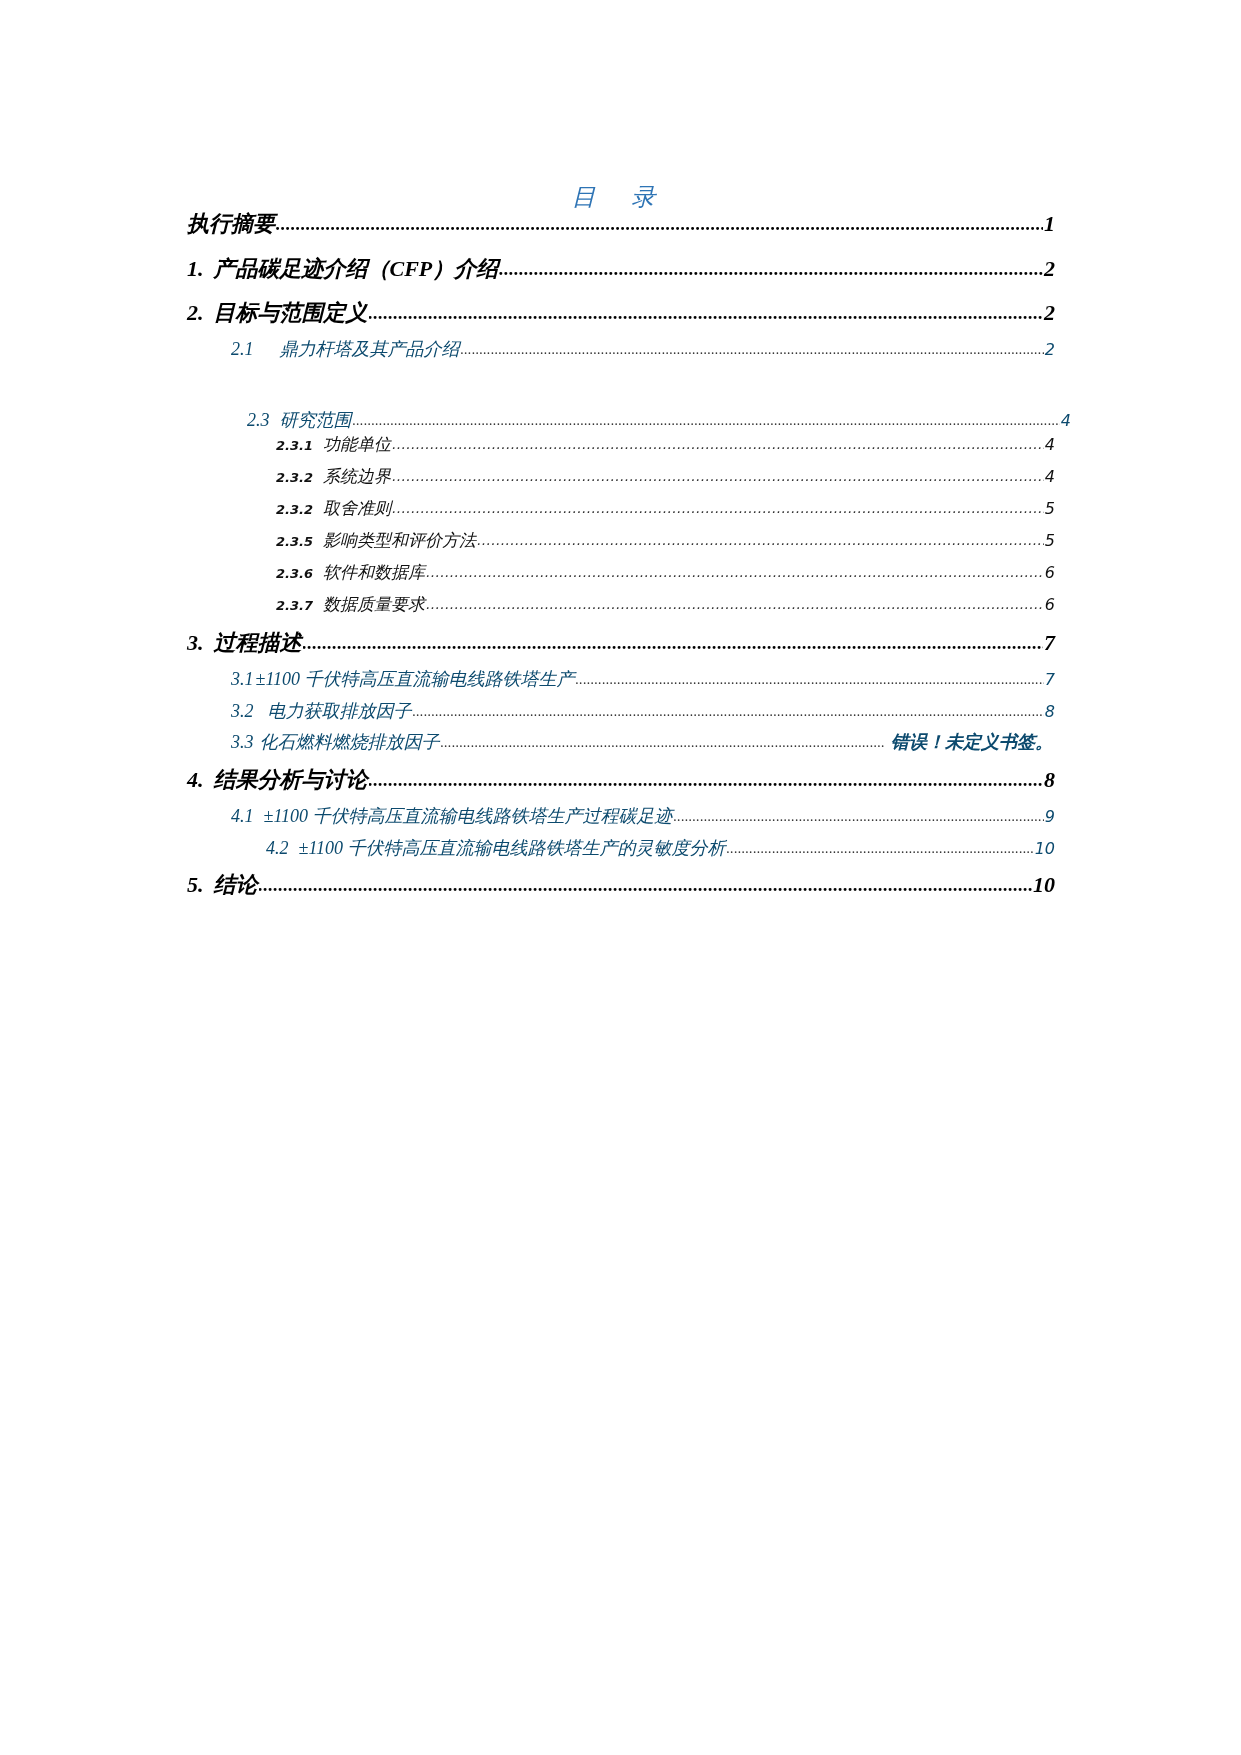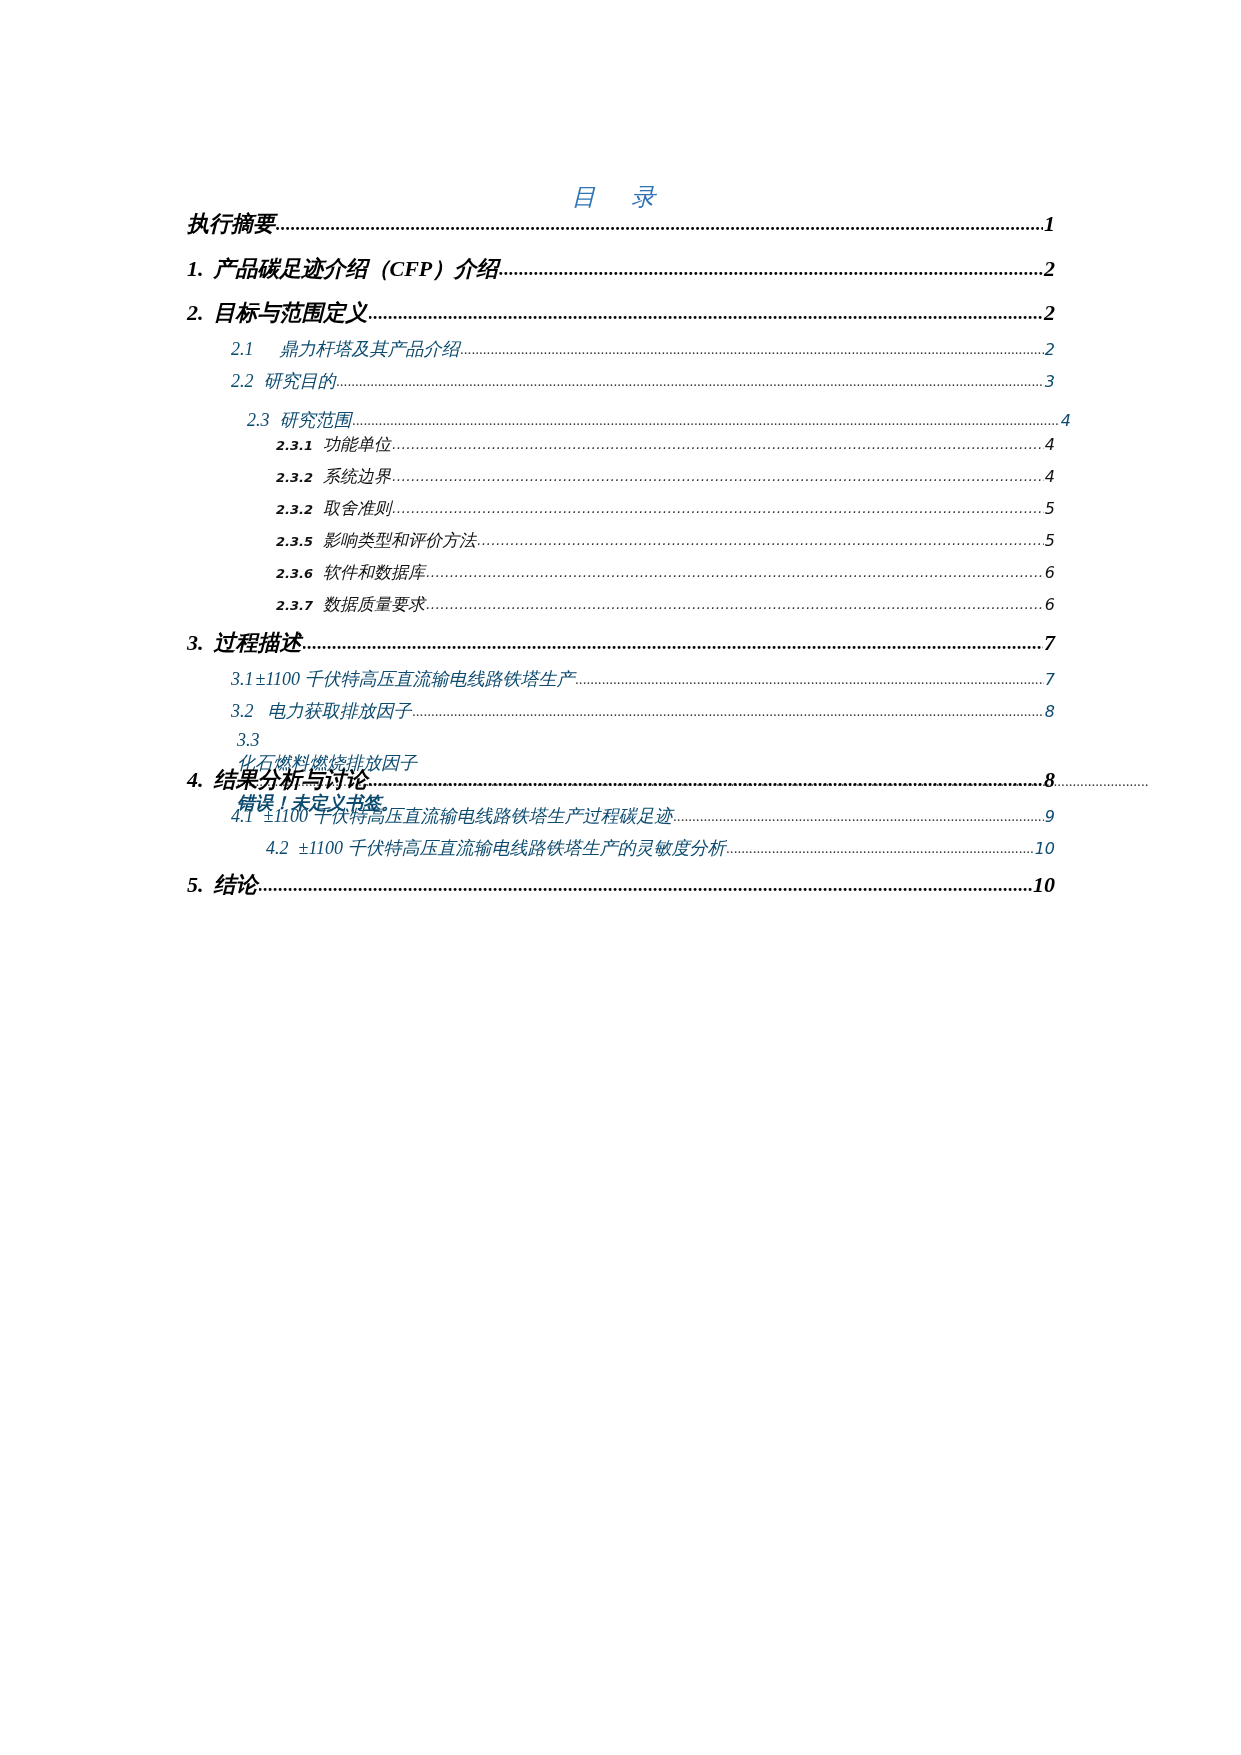--- a/index.html
+++ b/index.html
@@ -134,26 +134,20 @@
     <span class="page-num">2</span>
   </div>
 
   <div class="toc-entry lvl2" style="top:337px;">
     <span class="num" style="margin-right:26px;">2.1</span>
     <span class="text">鼎力杆塔及其产品介绍</span>
     <span class="dots"></span>
     <span class="page-num">2</span>
   </div>
 
-  <div class="toc-entry lvl2" style="top:369px;">
-    <span class="num" style="margin-right:10px;">2.2</span>
-    <span class="text">研究目的</span>
-    <span class="dots"></span>
-    <span class="page-num">3</span>
-  </div>
 
   <div class="toc-entry lvl2" style="top:408px;margin-left:16px;">
     <span class="num" style="margin-right:10px;">2.3</span>
     <span class="text">研究范围</span>
     <span class="dots"></span>
     <span class="page-num">4</span>
   </div>
 
   <div class="toc-entry lvl3" style="top:433px;">
     <span class="num">2.3.1</span>
@@ -211,21 +205,21 @@
     <span class="page-num">7</span>
   </div>
 
   <div class="toc-entry lvl2" style="top:699px;">
     <span class="num" style="margin-right:14px;">3.2</span>
     <span class="text">电力获取排放因子</span>
     <span class="dots"></span>
     <span class="page-num">8</span>
   </div>
 
-  <div class="toc-entry lvl2" style="top:730px; width:822px;flex-direction:column;">
+  <div class="toc-entry lvl2" style="top:730px; width:822px;">
     <span class="num" style="margin-right:6px;">3.3</span>
     <span class="text">化石燃料燃烧排放因子</span>
     <span class="dots"></span>
     <span class="error-text">错误！未定义书签。</span>
   </div>
 
   <div class="toc-entry lvl1" style="top:765px;">
     <span class="num">4.</span>
     <span class="text">结果分析与讨论</span>
     <span class="dots"></span>

